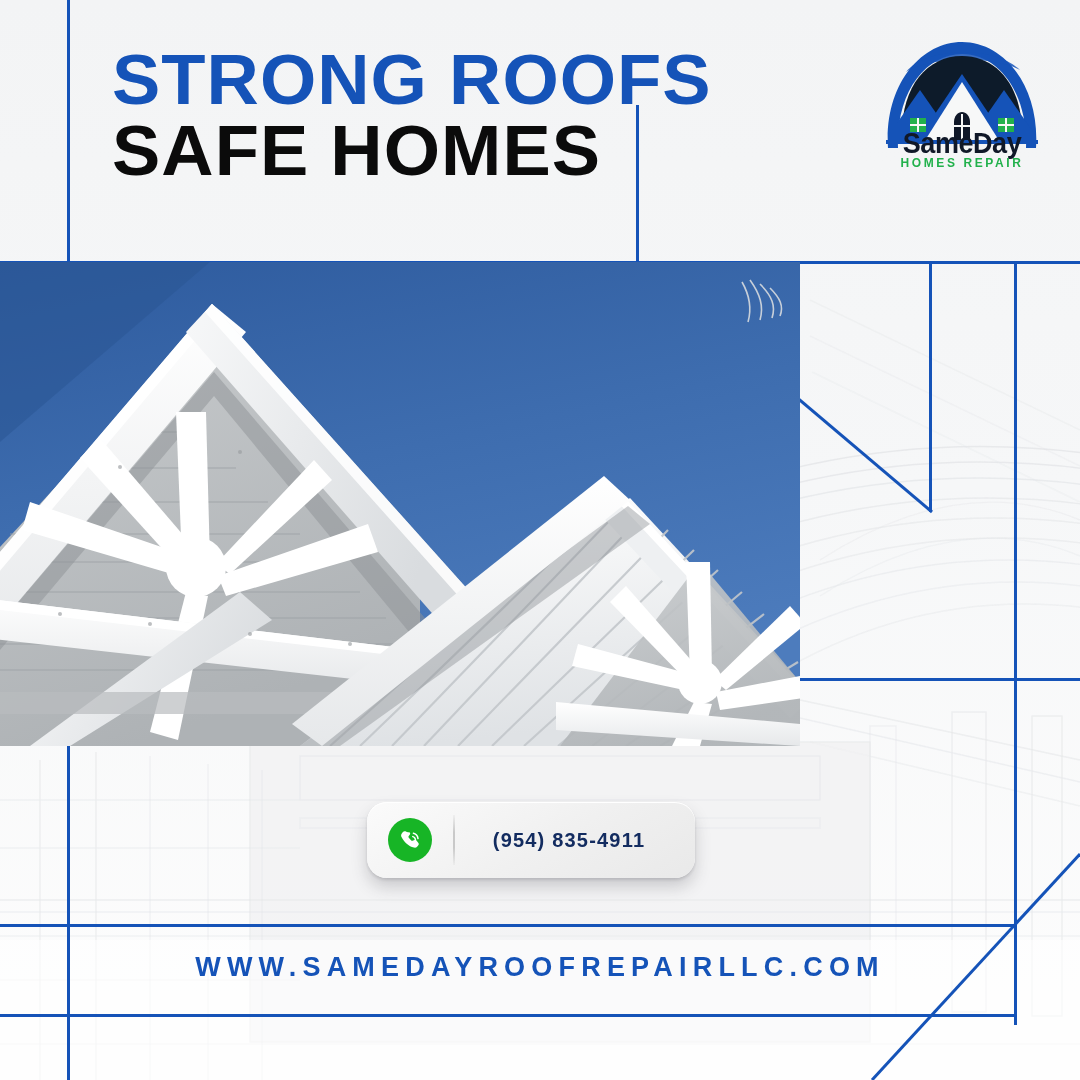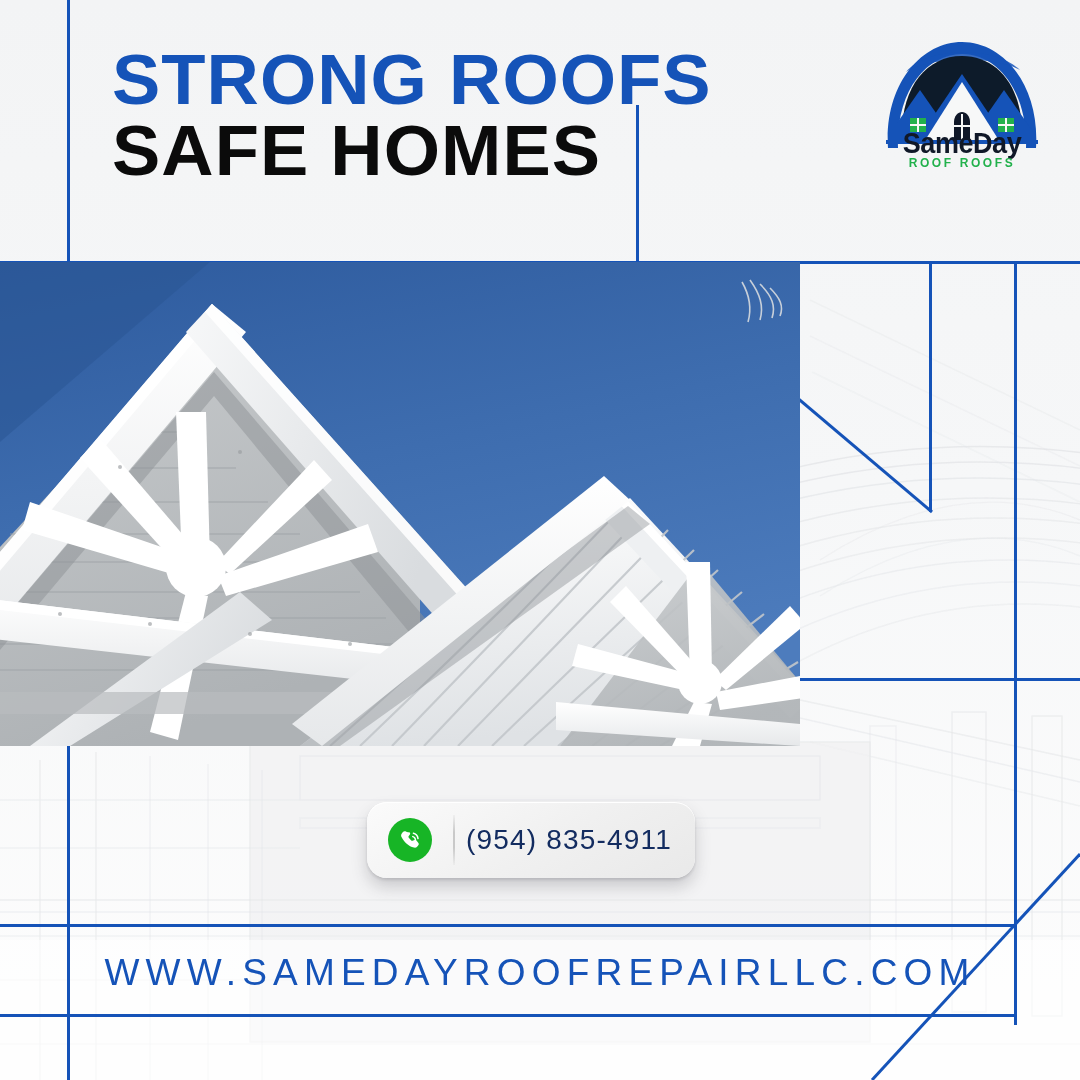--- a/index.html
+++ b/index.html
@@ -48,29 +48,29 @@
   #phone-icon{
     width:44px;height:44px;border-radius:50%;
     background:#17B526;margin-left:21px;flex:0 0 auto;
     display:flex;align-items:center;justify-content:center;
   }
   #phone-divider{
     width:2px;height:50px;margin-left:21px;flex:0 0 auto;
     background:linear-gradient(to bottom,rgba(200,200,200,.15),#c9c9c9 35%,#c9c9c9 65%,rgba(200,200,200,.15));
   }
   #phone-number{
-    flex:1;text-align:center;font-size:28px;font-weight:normal;
+    flex:1;text-align:center;font-size:20px;font-weight:bold;
     color:#132C60;letter-spacing:1.2px;padding-right:12px;
     font-family:"Liberation Sans",sans-serif;
   }
 
   
   #website{
     position:absolute;left:0;right:0;top:952px;text-align:center;
-    font-size:37px;font-weight:normal;color:#1553B8;letter-spacing:6.2px;
+    font-size:27px;font-weight:bold;color:#1553B8;letter-spacing:6.2px;
     font-family:"Liberation Sans",sans-serif;
   }
 </style>
 </head>
 <body>
 
 <div id="poster">
 
   <div id="wm-layer">
     <svg width="1080" height="1080" viewBox="0 0 1080 1080" aria-hidden="true">
@@ -192,21 +192,21 @@
       <rect x="129" y="88" width="2" height="14" fill="#f7f8f8"></rect>
       <rect x="122" y="94" width="16" height="2" fill="#f7f8f8"></rect>
 
       <rect x="10" y="110" width="152" height="4" fill="#1553B8"></rect>
     </svg>
     <div style="position:absolute;left:0;top:96px;width:172px;text-align:center;
                 font-size:30px;font-weight:bold;color:#101828;letter-spacing:-0.5px;
                 transform:scaleX(.9);font-family:'Liberation Sans',sans-serif;">SameDay</div>
     <div style="position:absolute;left:0;top:126px;width:172px;text-align:center;
                 font-size:12px;font-weight:bold;color:#22B14C;letter-spacing:2.6px;
-                font-family:'Liberation Sans',sans-serif;">ROOF ROOFS</div>
+                font-family:'Liberation Sans',sans-serif;">HOMES REPAIR</div>
   </div>
 
   <div id="photo">
     <svg viewBox="0 0 800 484" aria-hidden="true">
       <defs>
         <linearGradient id="sky" x1="0" y1="0" x2="0.35" y2="1">
           <stop offset="0" stop-color="#2e5b9e"></stop>
           <stop offset="0.5" stop-color="#3E6DAF"></stop>
           <stop offset="1" stop-color="#4d7cbd"></stop>
         </linearGradient>

